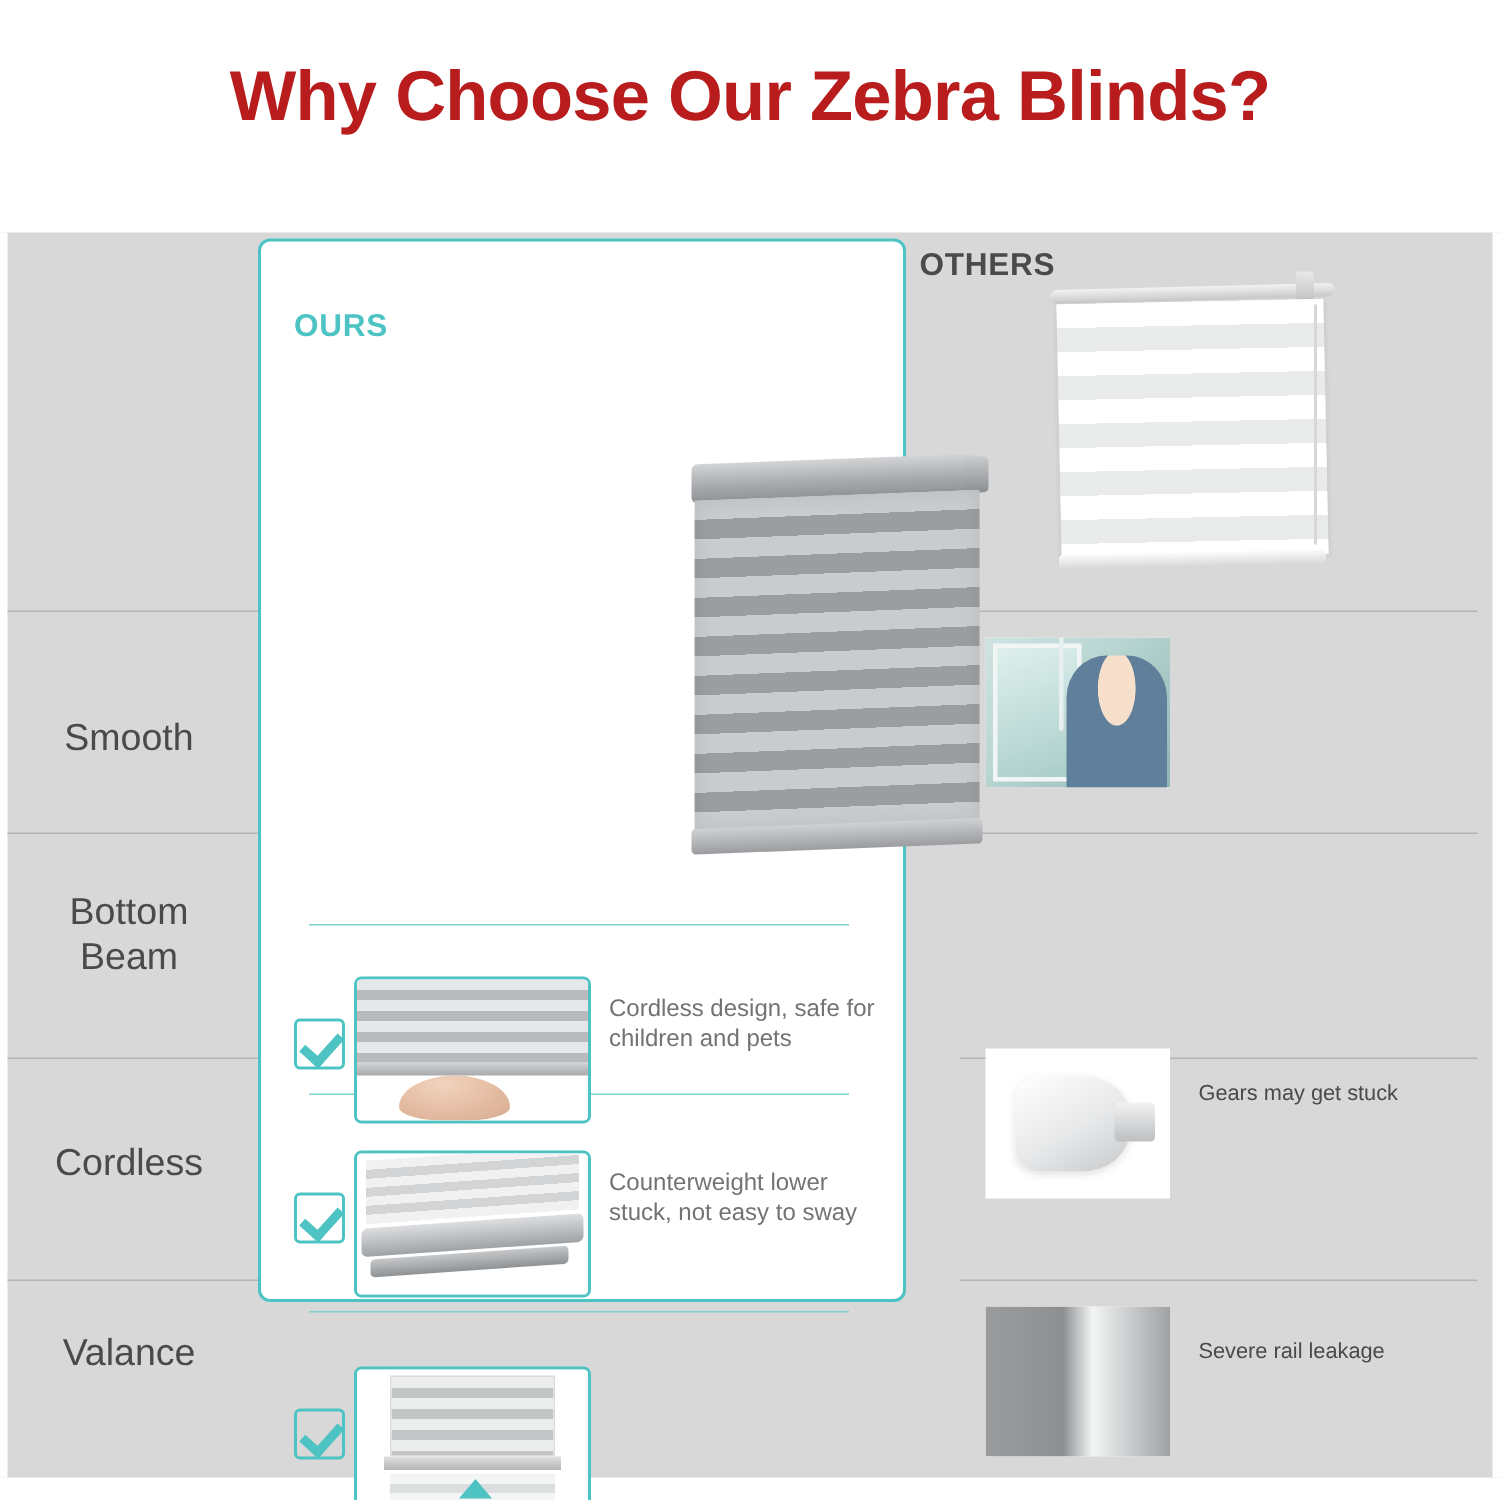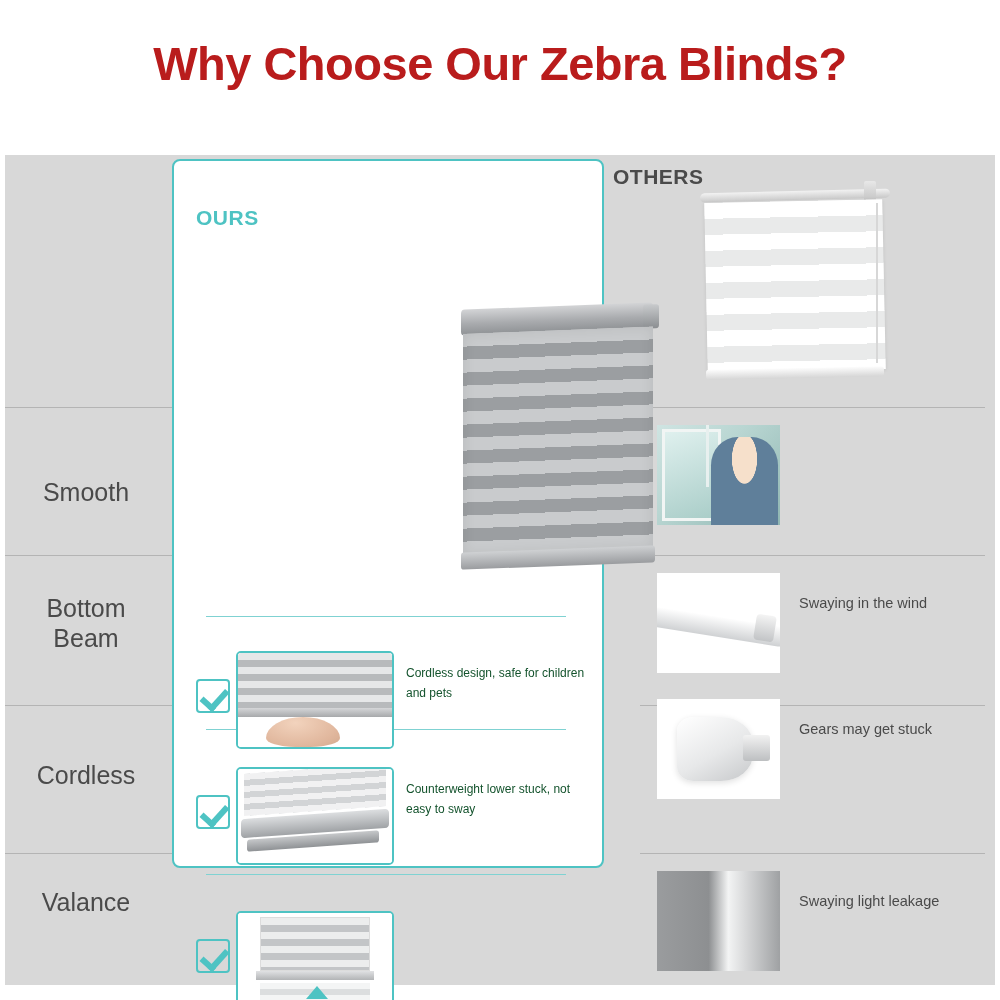--- a/index.html
+++ b/index.html
@@ -196,22 +196,22 @@
     width: 158px; height: 98px;
     border: 2px solid #4ec3c3;
     border-radius: 5px;
     overflow: hidden;
     background: #fff;
   }
   .feat-text {
     position: absolute;
     left: 232px; top: 22px;
     width: 180px;
-    color: #14532d;
-    font-size: 12px;
+    color: #737373;
+    font-size: 16px;
     line-height: 20px;
   }
 
   
   .t1-blind {
     position:absolute; left:0; top:0; width:100%; height:62%;
     background: repeating-linear-gradient(180deg,#e6e7e8 0 7px,#b8babc 7px 14px);
   }
   .t1-rail {
     position:absolute; left:0; top:58%; width:100%; height:10%;
@@ -340,43 +340,35 @@
 
   <div class="oth-row" style="top:258px;">
     <div class="oth-thumb">
       <div class="o1-bg"></div>
         <div class="o1-win"></div>
         <div class="o1-cord"></div>
         <div class="o1-child"></div>
     </div>
   </div>
 
-  <div class="oth-row" style="top:406px;">
-    <div class="oth-thumb">
-      <div class="o2-bg"></div>
-        <div class="o2-rail"></div>
-        <div class="o2-cap"></div>
-    </div>
-    <div class="oth-text">Swaying in the wind</div>
-  </div>
 
   <div class="oth-row" style="top:532px;">
     <div class="oth-thumb">
       <div class="o3-bg"></div>
         <div class="o3-gear"></div>
         <div class="o3-pin"></div>
     </div>
     <div class="oth-text">Gears may get stuck</div>
   </div>
 
   <div class="oth-row" style="top:704px;">
     <div class="oth-thumb">
       <div class="o4-bg"></div>
     </div>
-    <div class="oth-text">Swaying light leakage</div>
+    <div class="oth-text">Severe rail leakage</div>
   </div>
 
   <div id="ours-card">
     <div id="ours-label">OURS</div>
 
     <div id="hero-ours">
       <div class="hero-head"></div>
       <div class="hero-body"></div>
       <div class="hero-foot"></div>
     </div>

